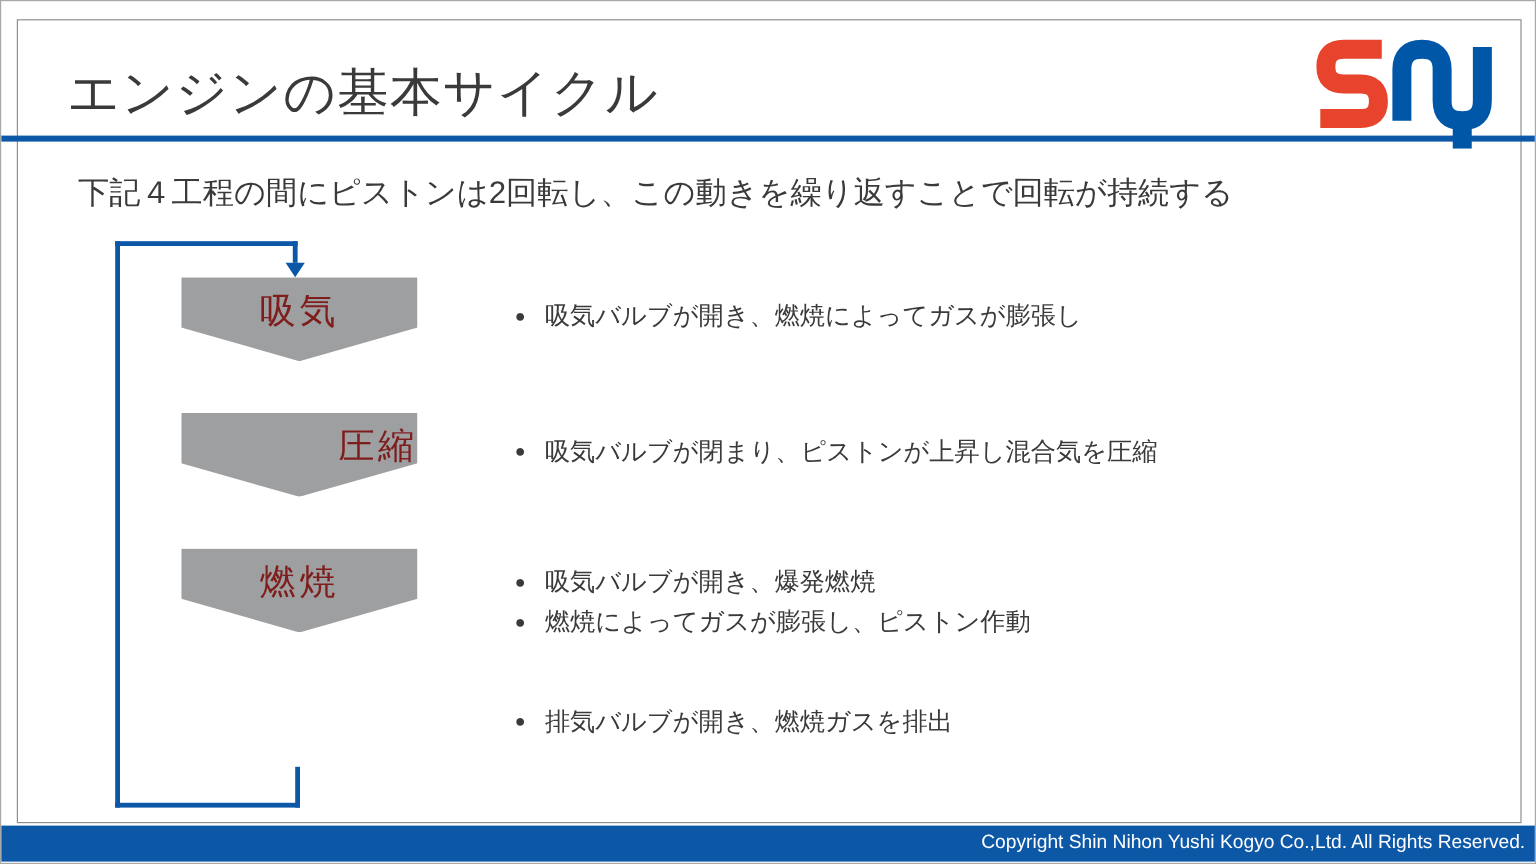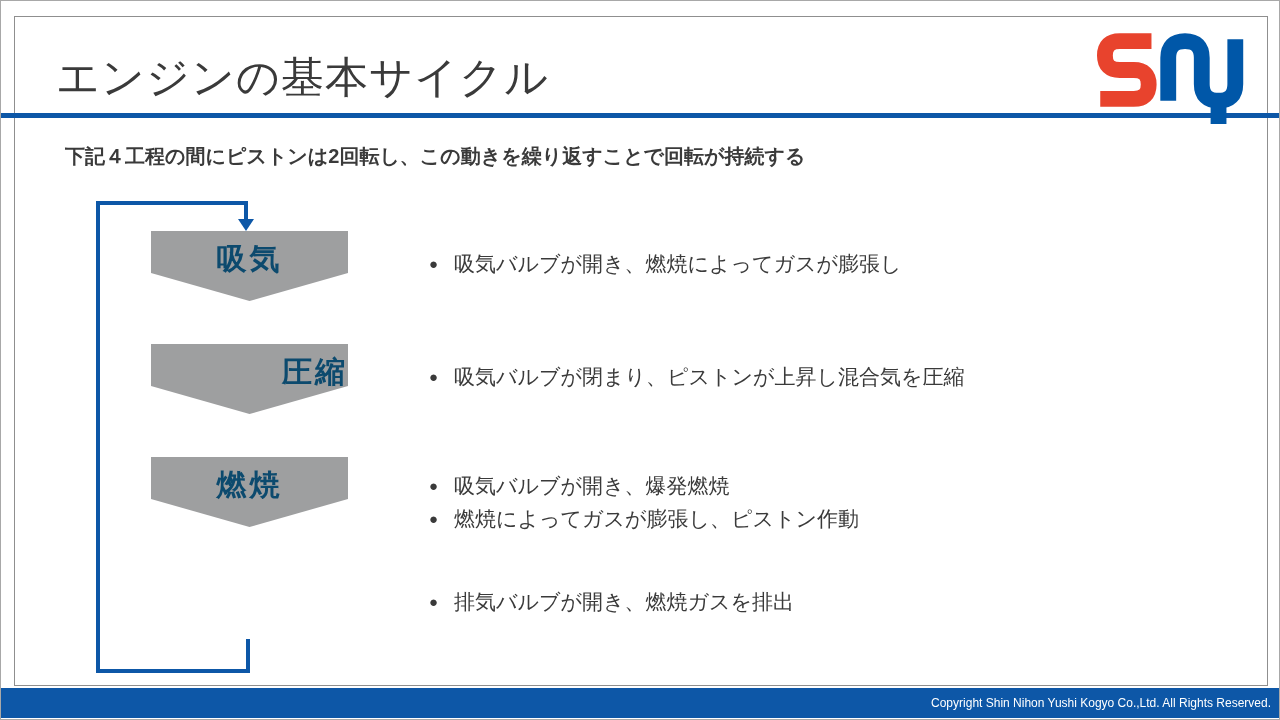--- a/index.html
+++ b/index.html
@@ -23,55 +23,55 @@
   }
   .title-rule{
     position:absolute;left:0;top:112px;width:1280px;height:5px;
     background:#0d57a7;
   }
   .logo{
     position:absolute;top:28px;right:30px;width:155px;height:95px;z-index:5;
   }
   .subtitle{
     position:absolute;left:64px;top:142px;
-    font-size:20px;color:#3a3a3a;white-space:nowrap;font-weight:bold;
+    font-size:26px;color:#3a3a3a;white-space:nowrap;
   }
   
   .loop{position:absolute;background:#0d57a7;}
   .loop-left{left:95px;top:200px;width:4px;height:472px;}
   .loop-top{left:95px;top:200px;width:152px;height:4px;}
   .loop-down{left:243px;top:200px;width:4px;height:18px;}
   .loop-bottom-v{left:245px;top:638px;width:4px;height:34px;}
   .loop-bottom-h{left:95px;top:668px;width:154px;height:4px;}
   .loop-arrowhead{
     position:absolute;left:237px;top:218px;width:0;height:0;
     border-left:8px solid transparent;border-right:8px solid transparent;
     border-top:12px solid #0d57a7;background:none;
   }
   
   .chevron{
     position:absolute;left:150px;width:197px;height:70px;
     background:#9e9fa0;
     clip-path:polygon(0 0,100% 0,100% 60%,50% 100%,0 60%);
     display:flex;justify-content:center;align-items:flex-start;
     padding-top:8px;box-sizing:border-box;
-    color:#0c4a6e;font-weight:bold;font-size:30px;letter-spacing:3px;
+    color:#7f1d1d;font-weight:normal;font-size:30px;letter-spacing:3px;
   }
   .c1{top:230px;} .c2{top:343px;justify-content:flex-end;} .c3{top:456px;} .c4{top:569px;}
   
   .bullets{position:absolute;left:428px;color:#3a3a3a;}
   .b1{top:246px;} .b2{top:359px;} .b3{top:468px;} .b4{top:584px;}
   .bullet-line{display:flex;gap:16px;font-size:21px;line-height:33px;white-space:nowrap;}
   .dot{font-size:15px;line-height:33px;color:#3a3a3a;}
   
   .footer-bar{
     position:absolute;left:0;top:687px;width:1280px;height:30px;
     background:#0d57a7;color:#ffffff;
     text-align:right;box-sizing:border-box;padding-right:10px;
-    font-size:12px;line-height:30px;
+    font-size:16px;line-height:30px;
   }
 </style>
 </head>
 <body>
 
 <div class="slide">
 
   <div class="inner-border"></div>
 
   <div class="title">エンジンの基本サイクル</div>

